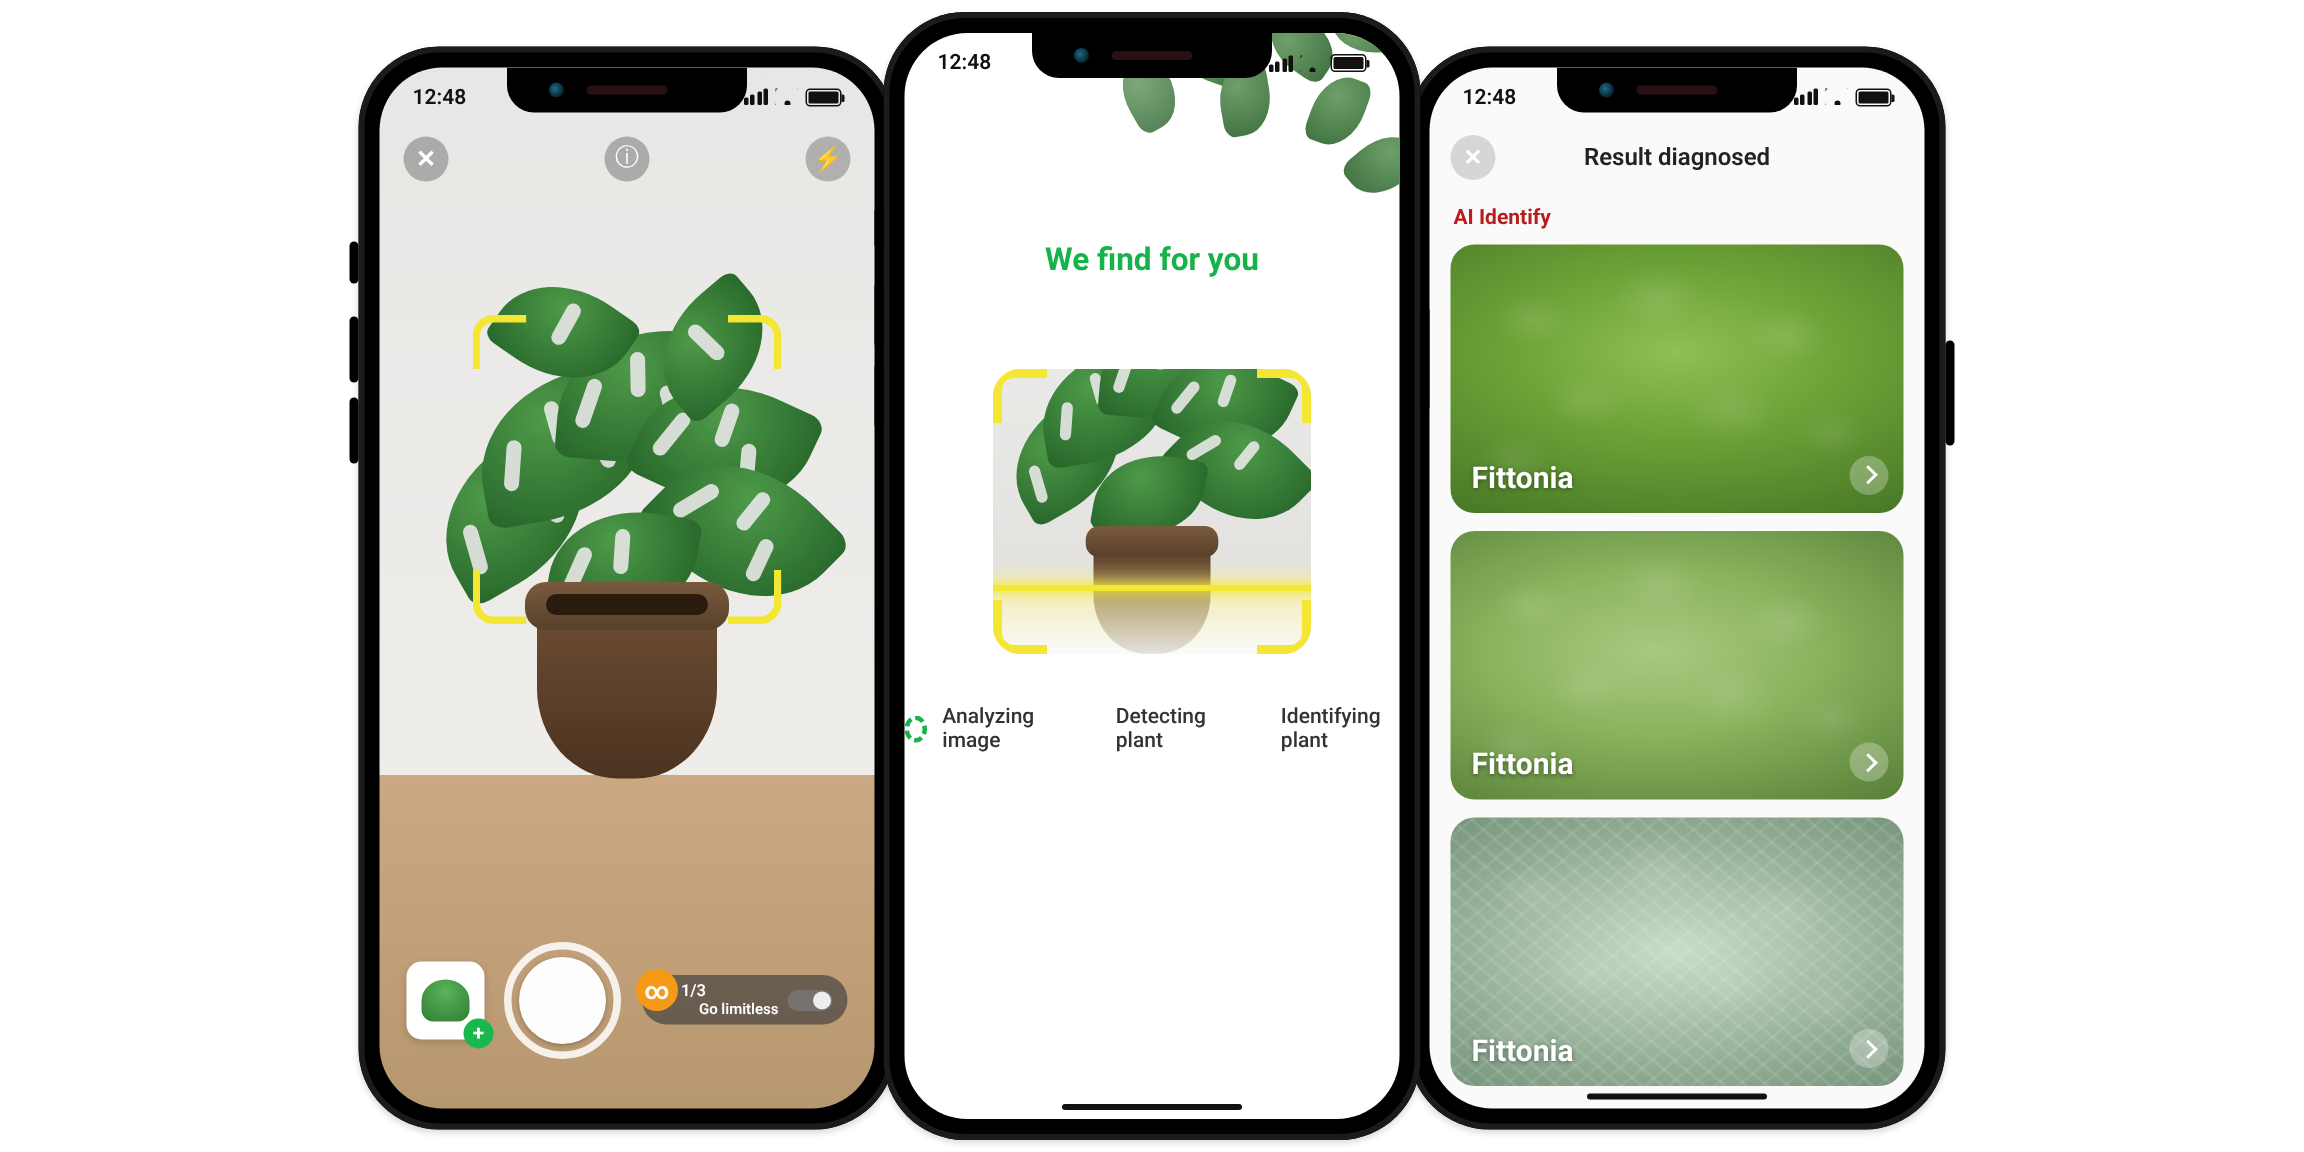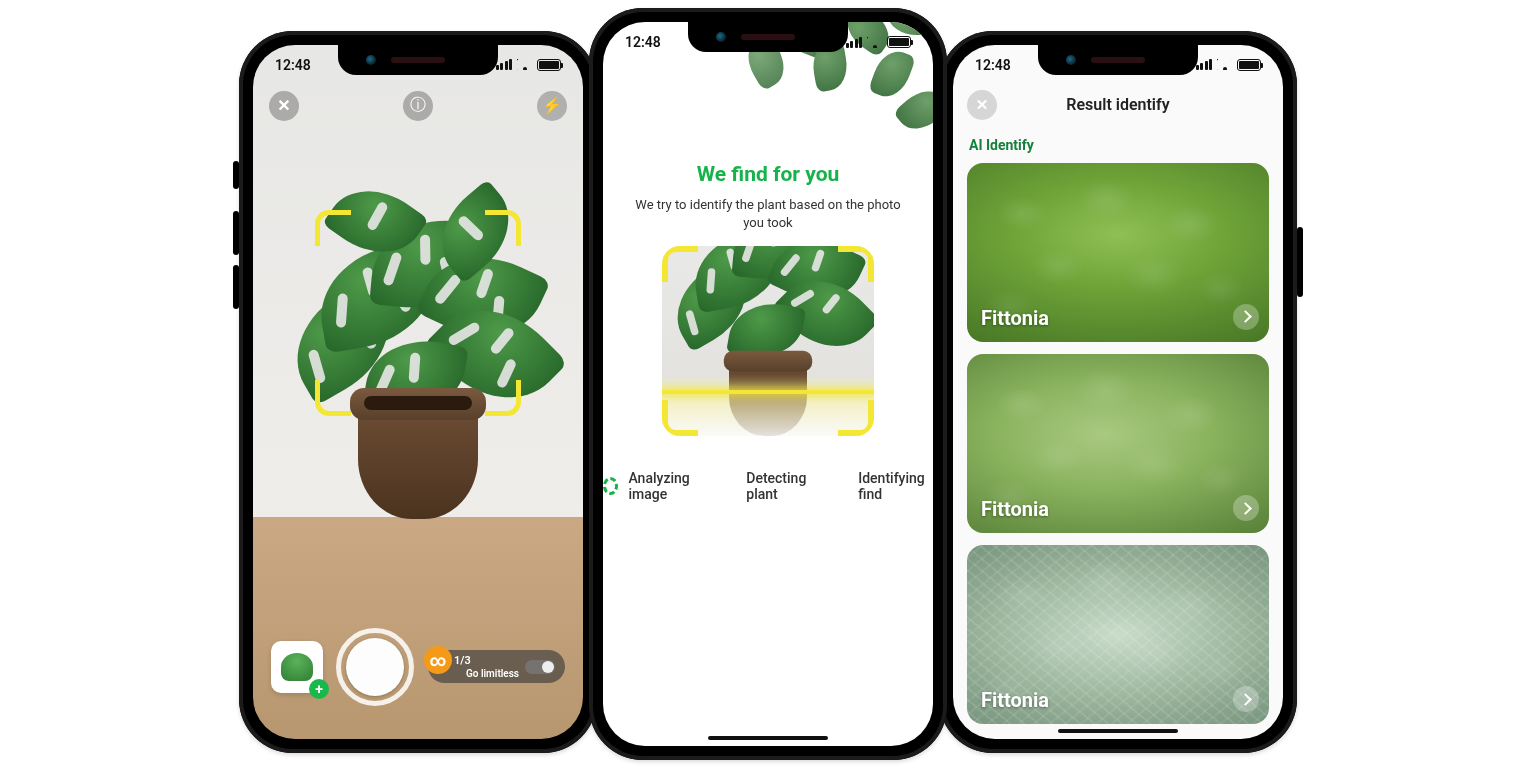--- a/index.html
+++ b/index.html
@@ -173,21 +173,21 @@
   .step{display:flex;align-items:center;gap:10px;font-size:14px;color:#333;font-weight:500;}
   .step-ico{width:18px;height:18px;border-radius:50%;}
   .step-ico.spin{border:3px dashed #16b34a;}
   .step-ico.empty{}
 
   
   .p3 .screen{background:#fafafa;}
   .navbar{position:absolute;top:40px;left:0;right:0;height:40px;display:flex;align-items:center;justify-content:center;}
   .navtitle{font-size:16px;font-weight:600;color:#222;}
   .closebtn{position:absolute;left:14px;width:30px;height:30px;border-radius:50%;background:rgba(160,160,160,.4);color:#fff;display:flex;align-items:center;justify-content:center;font-size:15px;font-weight:700;}
-  .section-lbl{position:absolute;top:92px;left:16px;color:#15803d;font-size:14px;font-weight:700;}
+  .section-lbl{position:absolute;top:92px;left:16px;color:#b91c1c;font-size:14px;font-weight:700;}
 
   .cards{position:absolute;top:118px;left:14px;right:14px;bottom:14px;display:flex;flex-direction:column;gap:12px;}
   .card{position:relative;flex:1;border-radius:16px;overflow:hidden;display:flex;align-items:flex-end;padding:12px 14px;color:#fff;}
   .card-title{font-size:20px;font-weight:700;text-shadow:0 1px 3px rgba(0,0,0,.4);}
   .chev{position:absolute;right:10px;bottom:12px;width:26px;height:26px;border-radius:50%;
     background:rgba(255,255,255,.28);display:flex;align-items:center;justify-content:center;}
   .chev::after{content:"";width:7px;height:7px;border-right:2px solid #fff;border-top:2px solid #fff;transform:rotate(45deg);margin-left:-2px;}
 
   .card.c1{background:radial-gradient(ellipse 120% 100% at 50% 40%, #8fbf55 0%, #6ea338 30%, #4a7a27 70%, #2e4d18 100%);}
   .card.c2{background:radial-gradient(ellipse 130% 110% at 45% 45%, #a8c980 0%, #8ab35e 28%, #5c843b 62%, #2f4a1e 100%);}
@@ -350,21 +350,20 @@
         <div class="leafd d2"></div>
         <div class="leafd d3"></div>
       <div class="leafd d4"></div>
         <div class="leafd d5"></div>
         <div class="leafd d6"></div>
         <div class="leafd d7"></div>
     </div>
 
     <div class="scan-head">
       <h2>We find for you</h2>
-      <p>We try to identify the plant based on the photo you took</p>
     </div>
 
     <div class="scan-img">
       <div class="leaves">
         <div class="leaf l1">
             <span class="cut c1"></span>
             <span class="cut c2"></span>
           </div>
         <div class="leaf l2">
             <span class="cut c1"></span>
@@ -401,21 +400,21 @@
       <div class="step">
         <span class="step-ico spin"></span>
         <span>Analyzing image</span>
       </div>
       <div class="step">
         <span class="step-ico empty"></span>
         <span>Detecting plant</span>
       </div>
       <div class="step">
         <span class="step-ico empty"></span>
-        <span>Identifying find</span>
+        <span>Identifying plant</span>
       </div>
     </div>
 
     <div class="home-ind"></div>
   </div>
 </div>
 
 <div class="phone side p3">
   <span class="btn-side mute"></span>
     <span class="btn-side vup"></span>
@@ -436,21 +435,21 @@
           </span>
         <span class="wifi"></span>
         <span class="batt"></span>
       </div>
     </div>
 
     <div class="navbar">
       <div class="closebtn">
           <span>✕</span>
         </div>
-      <span class="navtitle">Result identify</span>
+      <span class="navtitle">Result diagnosed</span>
     </div>
 
     <div class="section-lbl">AI Identify</div>
 
     <div class="cards">
       <div class="card c1">
         <span class="card-title">Fittonia</span>
         <span class="chev"></span>
       </div>
       <div class="card c2">

